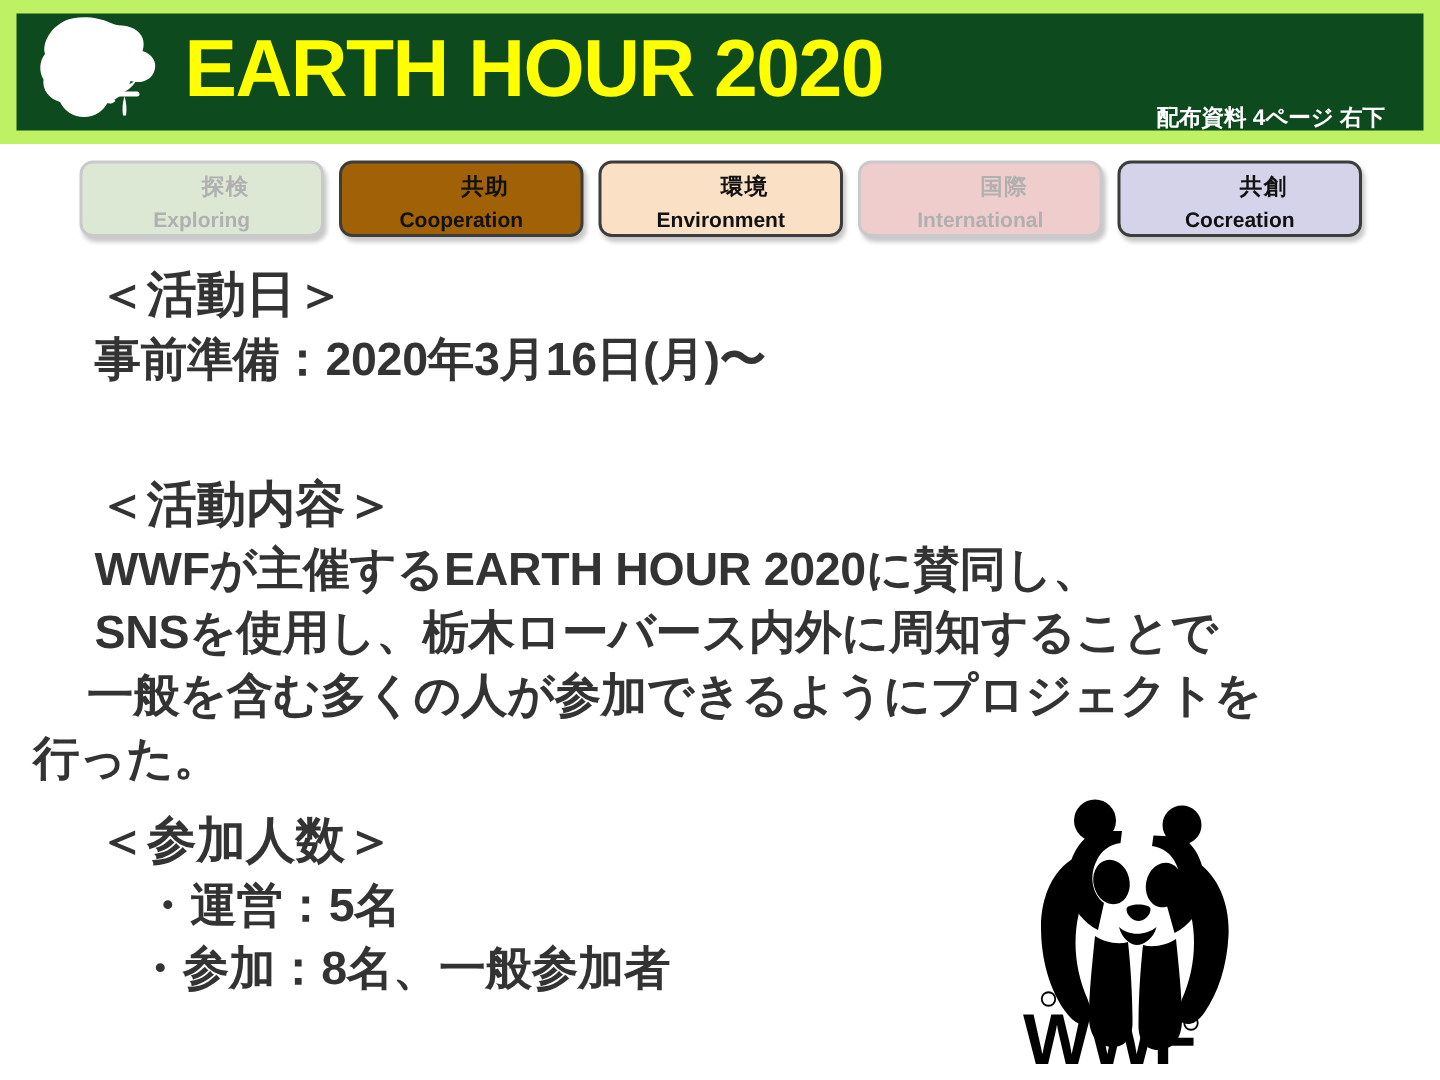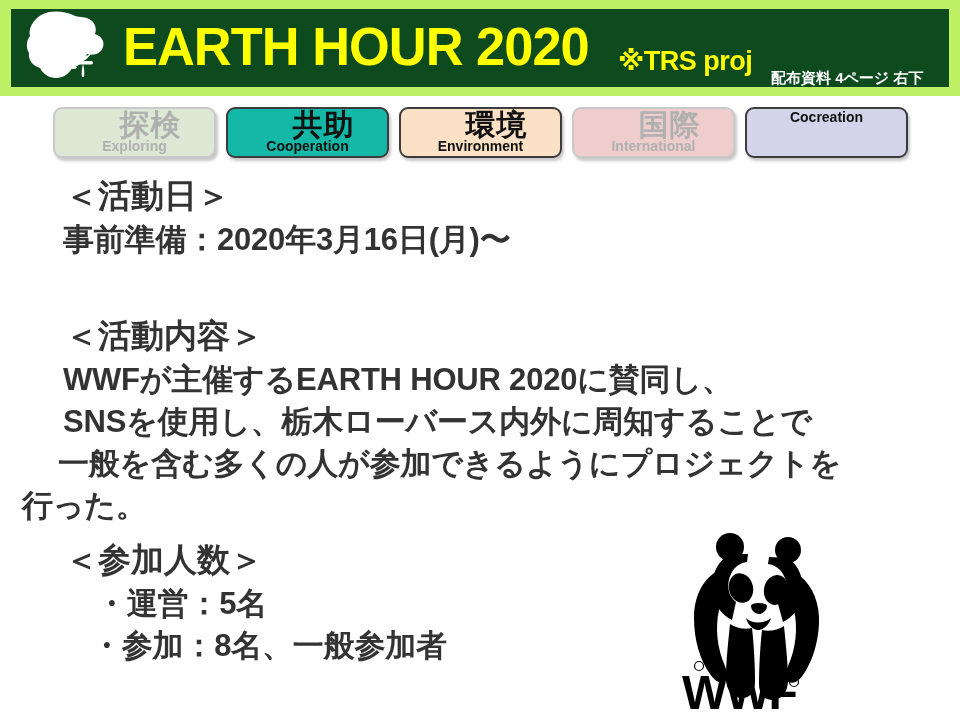--- a/index.html
+++ b/index.html
@@ -100,21 +100,21 @@
   }
   .tab-chip.active {
     border: 2px solid #3C3C3C;
   }
   .tab-chip.inactive {
     border: 2px solid #C9C9C9;
   }
   .tab-jp {
     display: block;
     margin-top: 2px;
-    font-size: 30px;
+    font-size: 15px;
     font-weight: bold;
     line-height: 27px;
     letter-spacing: 1px;
     margin-left: 32px;
   }
   .tab-en {
     display: block;
     font-size: 14px;
     font-weight: bold;
     line-height: 17px;
@@ -199,48 +199,48 @@
         <path d="M62,56 C60.6,61 60.4,65 61,69 L63,69 C63.6,65 63.4,61 62,56 Z"></path>
       </g>
 
       <g fill="#ffffff">
         <path d="M44,40 a7,7 0 1,0 5,12 l-2,-3 a4,4 0 1,1 -2.6,-7 Z"></path>
         <path d="M52,50 a5.5,5.5 0 1,0 4,9.4 l-1.6,-2.4 a3,3 0 1,1 -2,-5.4 Z"></path>
       </g>
     </svg>
 
     <div id="banner-title">EARTH HOUR 2020</div>
-    <div id="banner-subtitle">※TRS proj</div>
     <div id="banner-note">配布資料  4ページ 右下</div>
   </div>
 </div>
 
 <div id="tab-bar">
 
   <div class="tab-chip inactive" style="left: 53px; background: rgb(220, 232, 212);">
     <span class="tab-jp">探検</span>
     <span class="tab-en">Exploring</span>
   </div>
 
-  <div class="tab-chip active" style="left: 226px; background: #14b8a6;">
+  <div class="tab-chip active" style="left: 226px; background: #a16207;">
     <span class="tab-jp">共助</span>
     <span class="tab-en">Cooperation</span>
   </div>
 
   <div class="tab-chip inactive" style="left: 572px; background: rgb(240, 205, 205);">
     <span class="tab-jp">国際</span>
     <span class="tab-en">International</span>
   </div>
 
   <div class="tab-chip active" style="left: 399px; background: rgb(250, 224, 196);">
     <span class="tab-jp">環境</span>
     <span class="tab-en">Environment</span>
   </div>
 
   <div class="tab-chip active" style="left: 745px; background: rgb(213, 211, 234);">
+    <span class="tab-jp">共創</span>
     <span class="tab-en">Cocreation</span>
   </div>
 </div>
 
 <div id="content">
 
   <div class="section-heading" id="heading-date">＜活動日＞</div>
   <div class="body-line indent" id="line-date-prep">事前準備：2020年3月16日(月)〜</div>
 
   <div class="section-heading" id="heading-content">＜活動内容＞</div>

